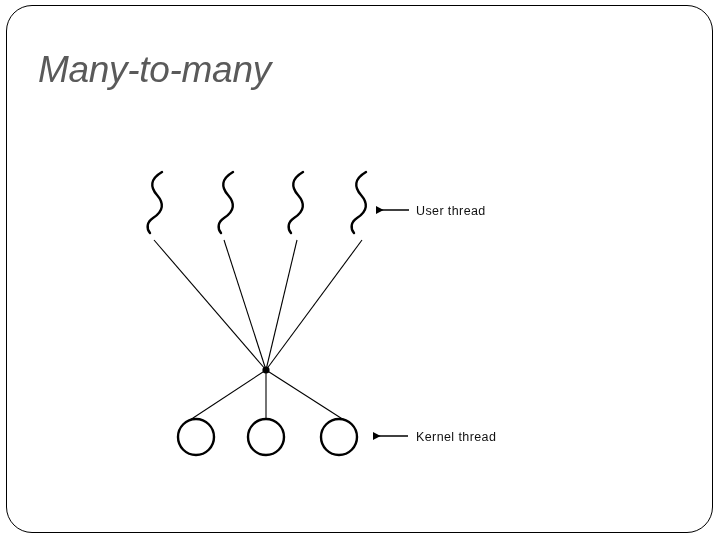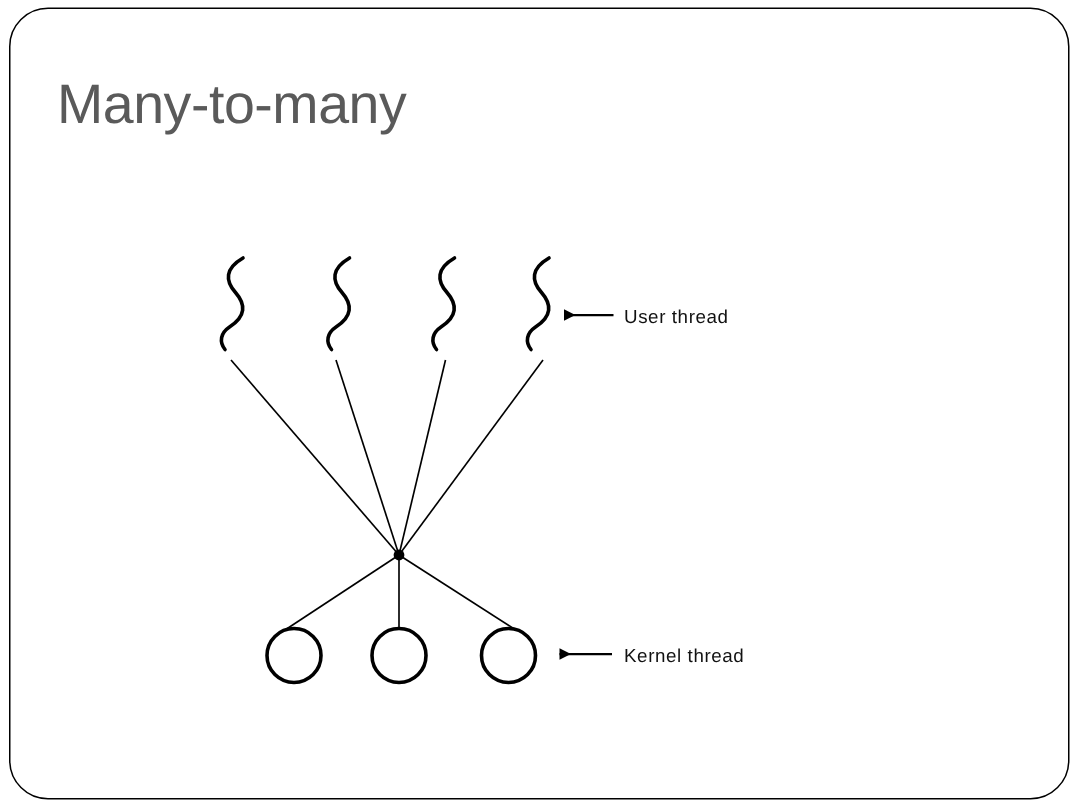--- a/index.html
+++ b/index.html
@@ -36,20 +36,21 @@
     position: absolute;
     left: 38px;
     top: 48px;
     font-size: 37px;
     line-height: 44px;
     font-weight: normal;
     color: #5a5a5a;
     letter-spacing: -0.3px;
     white-space: nowrap;
     font-family: "Liberation Sans", sans-serif;
+    font-style: italic;
   }
   #diagram {
     position: absolute;
     left: 0;
     top: 0;
     width: 720px;
     height: 540px;
   }
   .diagram-label {
     font-family: "Liberation Sans", sans-serif;

